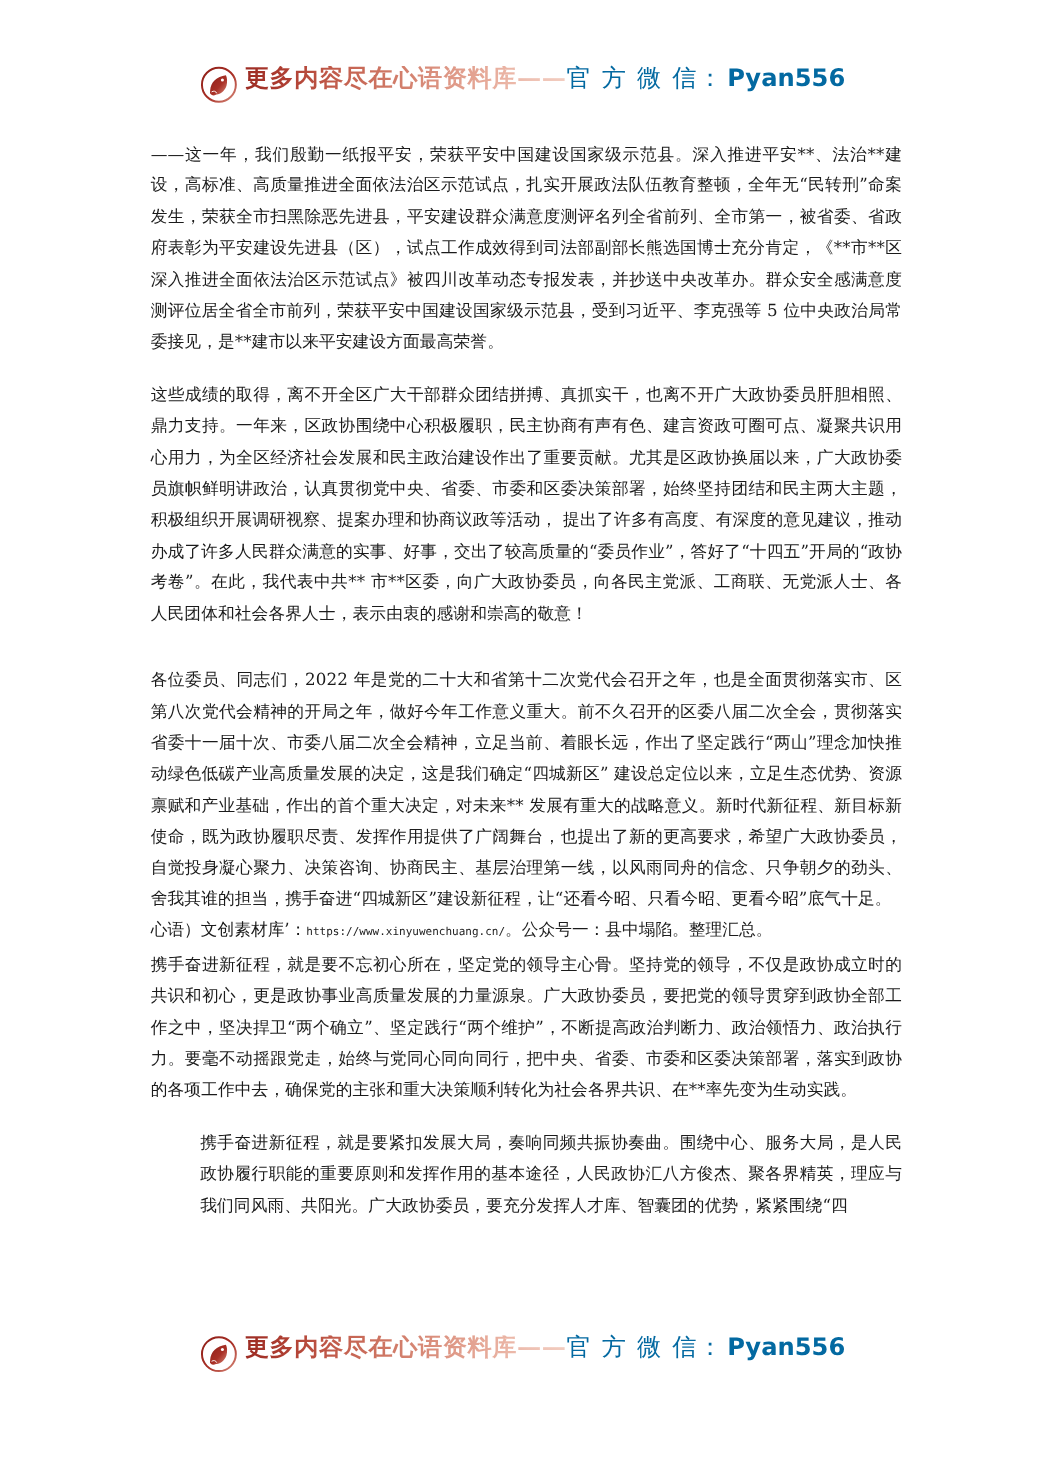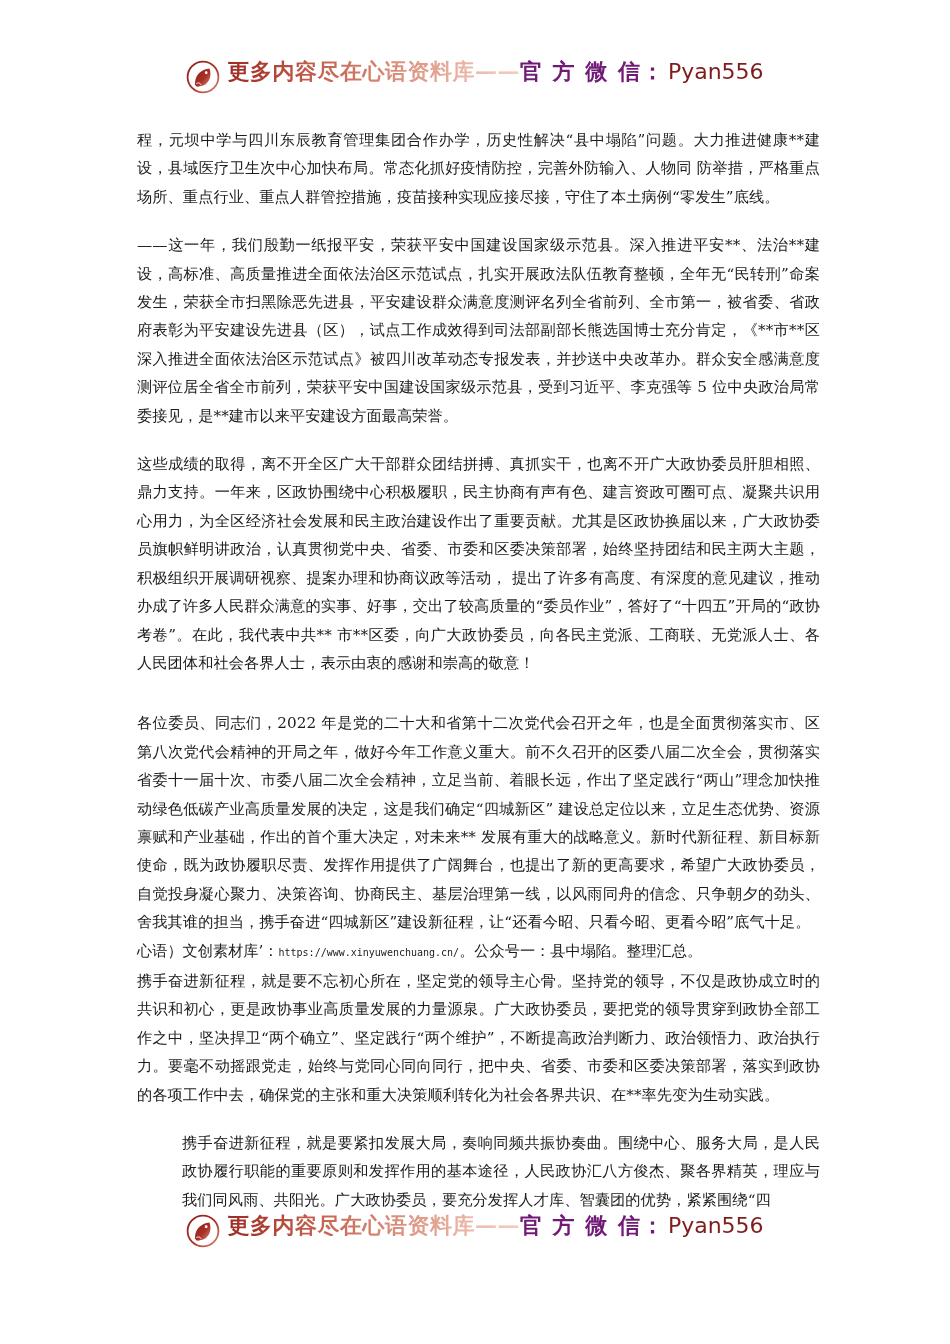--- a/index.html
+++ b/index.html
@@ -65,28 +65,28 @@
         #dd9583 62%,
         #e7ab9a 76%,
         #eec0b2 88%,
         #f2cdc0 100%);
     -webkit-background-clip: text;
     background-clip: text;
     color: transparent;
     -webkit-text-fill-color: transparent;
   }
   .wm-mid {
-    color: #701a75;
-    font-weight: 700;
+    color: #0369a1;
+    font-weight: 400;
     letter-spacing: 1.5px;
   }
   .wm-id {
-    color: #7f1d1d;
+    color: #0369a1;
     font-family: "DejaVu Sans", "Liberation Sans", sans-serif;
-    font-weight: 400;
+    font-weight: 700;
     font-size: 22px;
     letter-spacing: 0px;
     margin-left: 3px;
   }
 
   
   .content {
     position: absolute;
     left: 137px;
     top: 126px;
@@ -143,21 +143,20 @@
     </span>
     <span class="wm-text">
       <span class="wm-main">更多内容尽在心语资料库——</span>
         <span class="wm-mid">官 方 微 信：</span>
         <span class="wm-id">Pyan556</span>
     </span>
   </div>
 
   <div class="content">
 
-    <p class="para">程，元坝中学与四川东辰教育管理集团合作办学，历史性解决“县中塌陷”问题。大力推进健康**建设，县域医疗卫生次中心加快布局。常态化抓好疫情防控，完善外防输入、人物同 防举措，严格重点场所、重点行业、重点人群管控措施，疫苗接种实现应接尽接，守住了本土病例“零发生”底线。</p>
     <p class="para">——这一年，我们殷勤一纸报平安，荣获平安中国建设国家级示范县。深入推进平安**、法治**建设，高标准、高质量推进全面依法治区示范试点，扎实开展政法队伍教育整顿，全年无“民转刑”命案发生，荣获全市扫黑除恶先进县，平安建设群众满意度测评名列全省前列、全市第一，被省委、省政府表彰为平安建设先进县（区），试点工作成效得到司法部副部长熊选国博士充分肯定，《**市**区深入推进全面依法治区示范试点》被四川改革动态专报发表，并抄送中央改革办。群众安全感满意度测评位居全省全市前列，荣获平安中国建设国家级示范县，受到习近平、李克强等 5 位中央政治局常委接见，是**建市以来平安建设方面最高荣誉。</p>
     <p class="para">这些成绩的取得，离不开全区广大干部群众团结拼搏、真抓实干，也离不开广大政协委员肝胆相照、鼎力支持。一年来，区政协围绕中心积极履职，民主协商有声有色、建言资政可圈可点、凝聚共识用心用力，为全区经济社会发展和民主政治建设作出了重要贡献。尤其是区政协换届以来，广大政协委员旗帜鲜明讲政治，认真贯彻党中央、省委、市委和区委决策部署，始终坚持团结和民主两大主题，积极组织开展调研视察、提案办理和协商议政等活动， 提出了许多有高度、有深度的意见建议，推动办成了许多人民群众满意的实事、好事，交出了较高质量的“委员作业”，答好了“十四五”开局的“政协考卷”。在此，我代表中共** 市**区委，向广大政协委员，向各民主党派、工商联、无党派人士、各人民团体和社会各界人士，表示由衷的感谢和崇高的敬意！</p>
     <p class="para tight">各位委员、同志们，2022 年是党的二十大和省第十二次党代会召开之年，也是全面贯彻落实市、区第八次党代会精神的开局之年，做好今年工作意义重大。前不久召开的区委八届二次全会，贯彻落实省委十一届十次、市委八届二次全会精神，立足当前、着眼长远，作出了坚定践行“两山”理念加快推动绿色低碳产业高质量发展的决定，这是我们确定“四城新区” 建设总定位以来，立足生态优势、资源禀赋和产业基础，作出的首个重大决定，对未来** 发展有重大的战略意义。新时代新征程、新目标新使命，既为政协履职尽责、发挥作用提供了广阔舞台，也提出了新的更高要求，希望广大政协委员，自觉投身凝心聚力、决策咨询、协商民主、基层治理第一线，以风雨同舟的信念、只争朝夕的劲头、舍我其谁的担当，携手奋进“四城新区”建设新征程，让“还看今昭、只看今昭、更看今昭”底气十足。</p>
 
     <p class="src-line"><span>心语）文创素材库’：</span><span class="src-url">https://www.xinyuwenchuang.cn/</span><span>。公众号一：县中塌陷。整理汇总。</span></p>
 
     <p class="para">携手奋进新征程，就是要不忘初心所在，坚定党的领导主心骨。坚持党的领导，不仅是政协成立时的共识和初心，更是政协事业高质量发展的力量源泉。广大政协委员，要把党的领导贯穿到政协全部工作之中，坚决捍卫“两个确立”、坚定践行“两个维护”，不断提高政治判断力、政治领悟力、政治执行力。要毫不动摇跟党走，始终与党同心同向同行，把中央、省委、市委和区委决策部署，落实到政协的各项工作中去，确保党的主张和重大决策顺利转化为社会各界共识、在**率先变为生动实践。</p>
     <p class="para">携手奋进新征程，就是要紧扣发展大局，奏响同频共振协奏曲。围绕中心、服务大局，是人民政协履行职能的重要原则和发挥作用的基本途径，人民政协汇八方俊杰、聚各界精英，理应与我们同风雨、共阳光。广大政协委员，要充分发挥人才库、智囊团的优势，紧紧围绕“四</p>
 
   </div>

